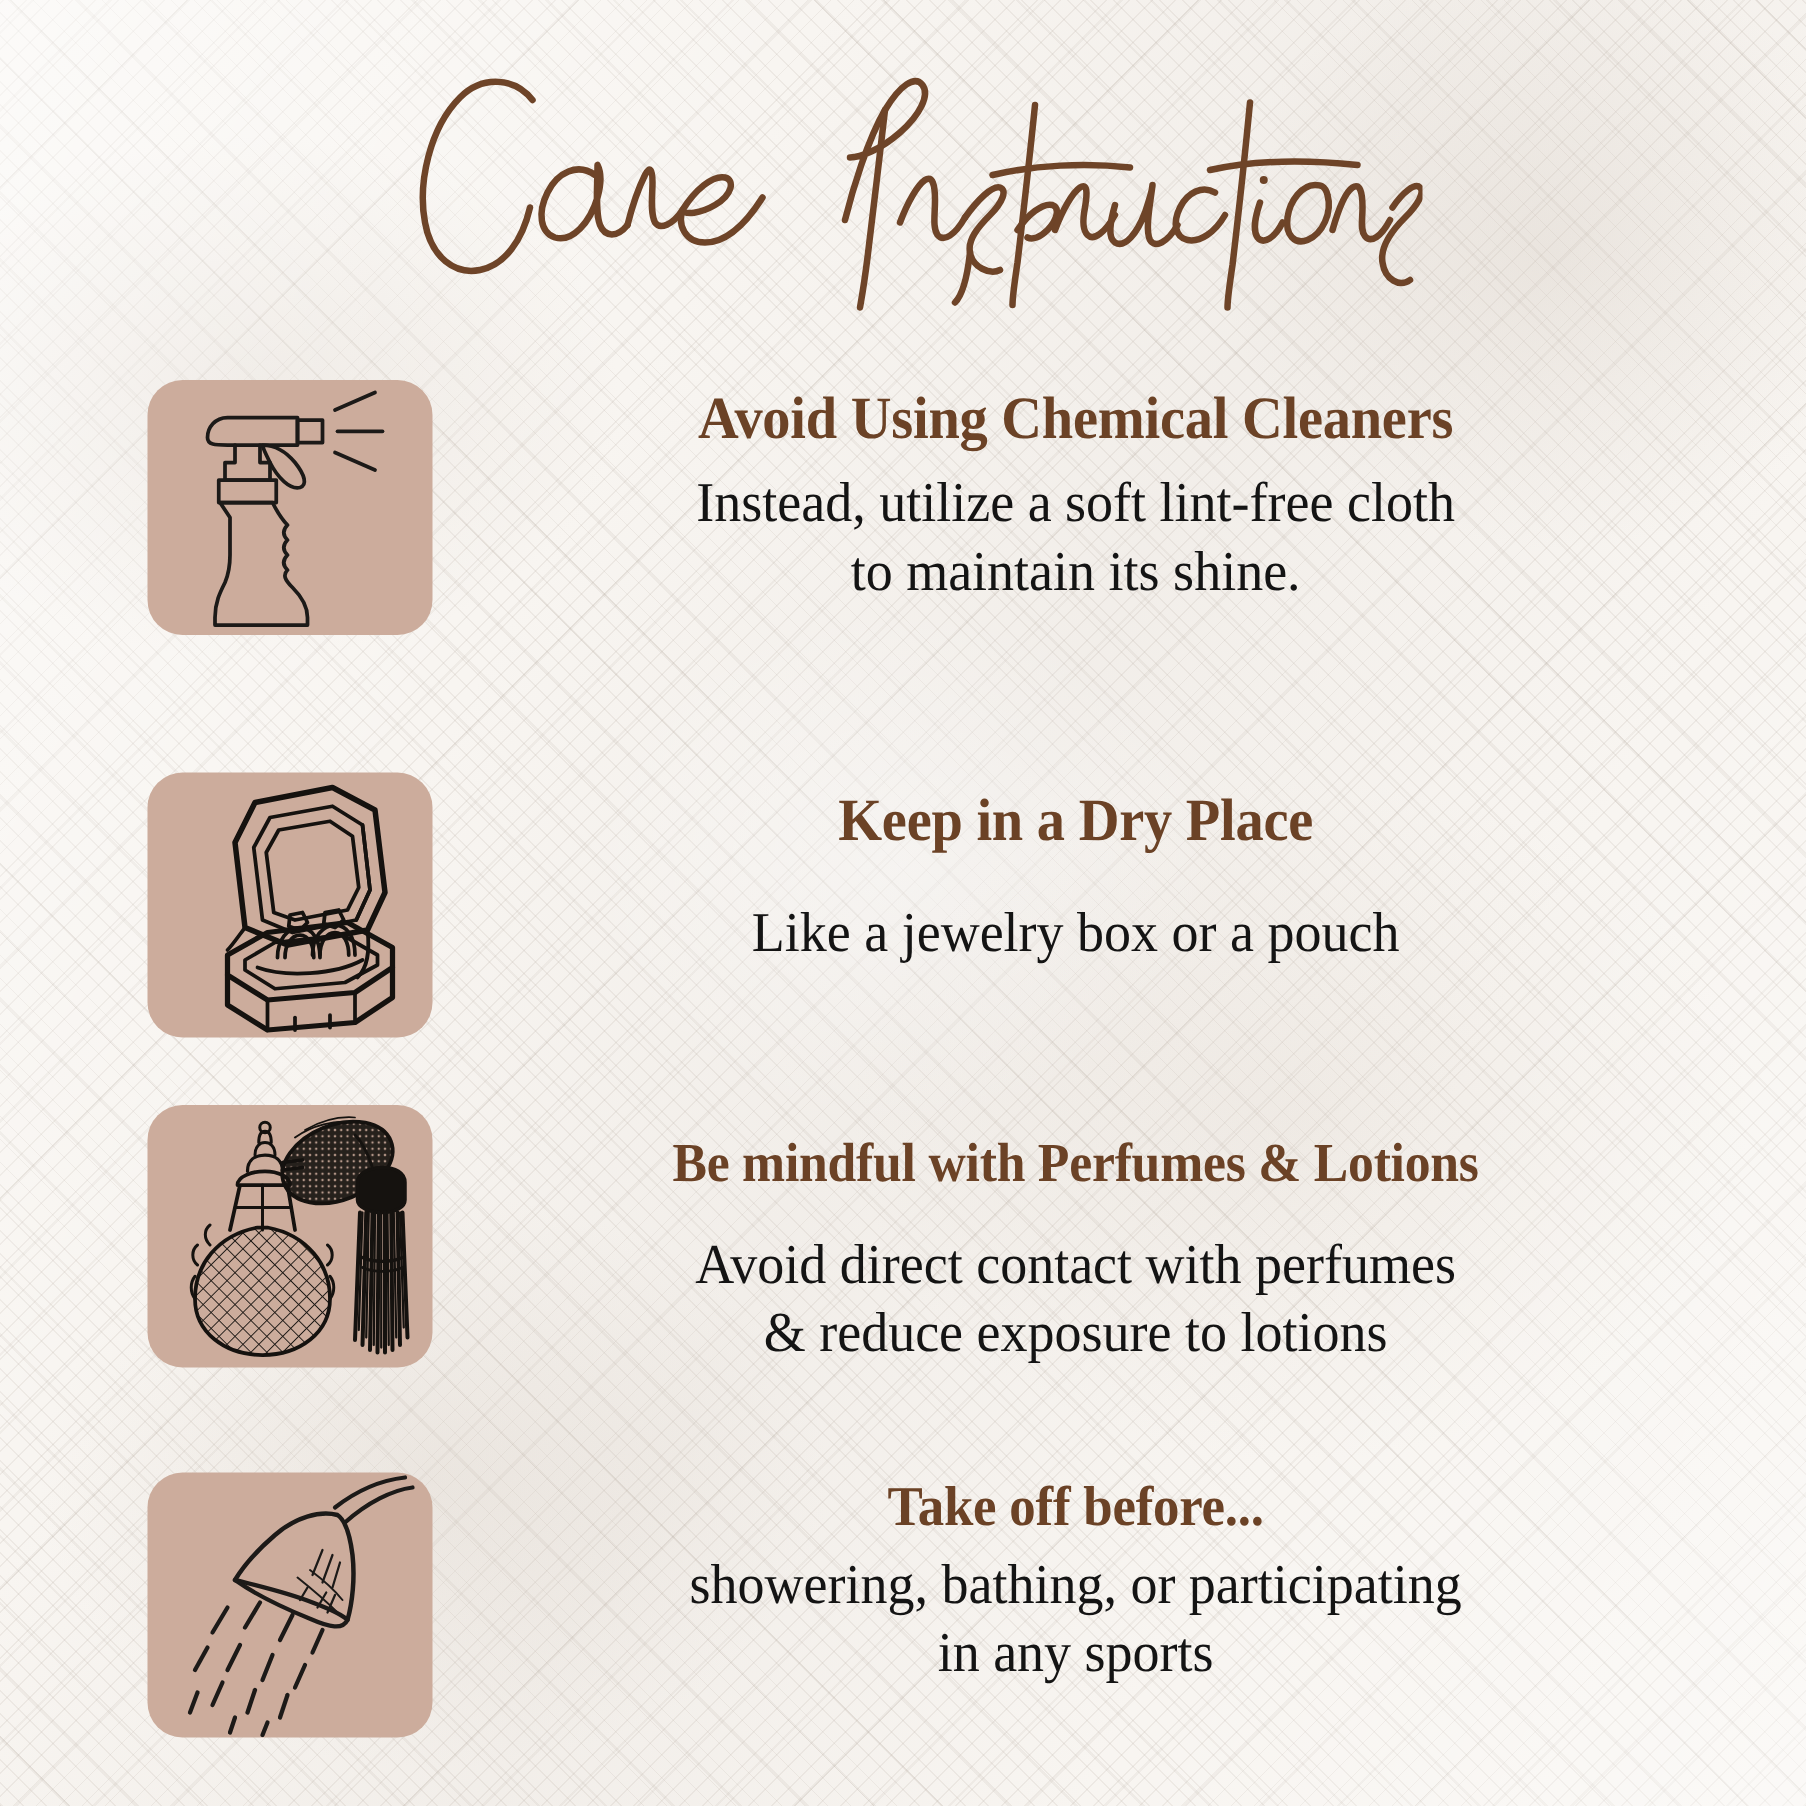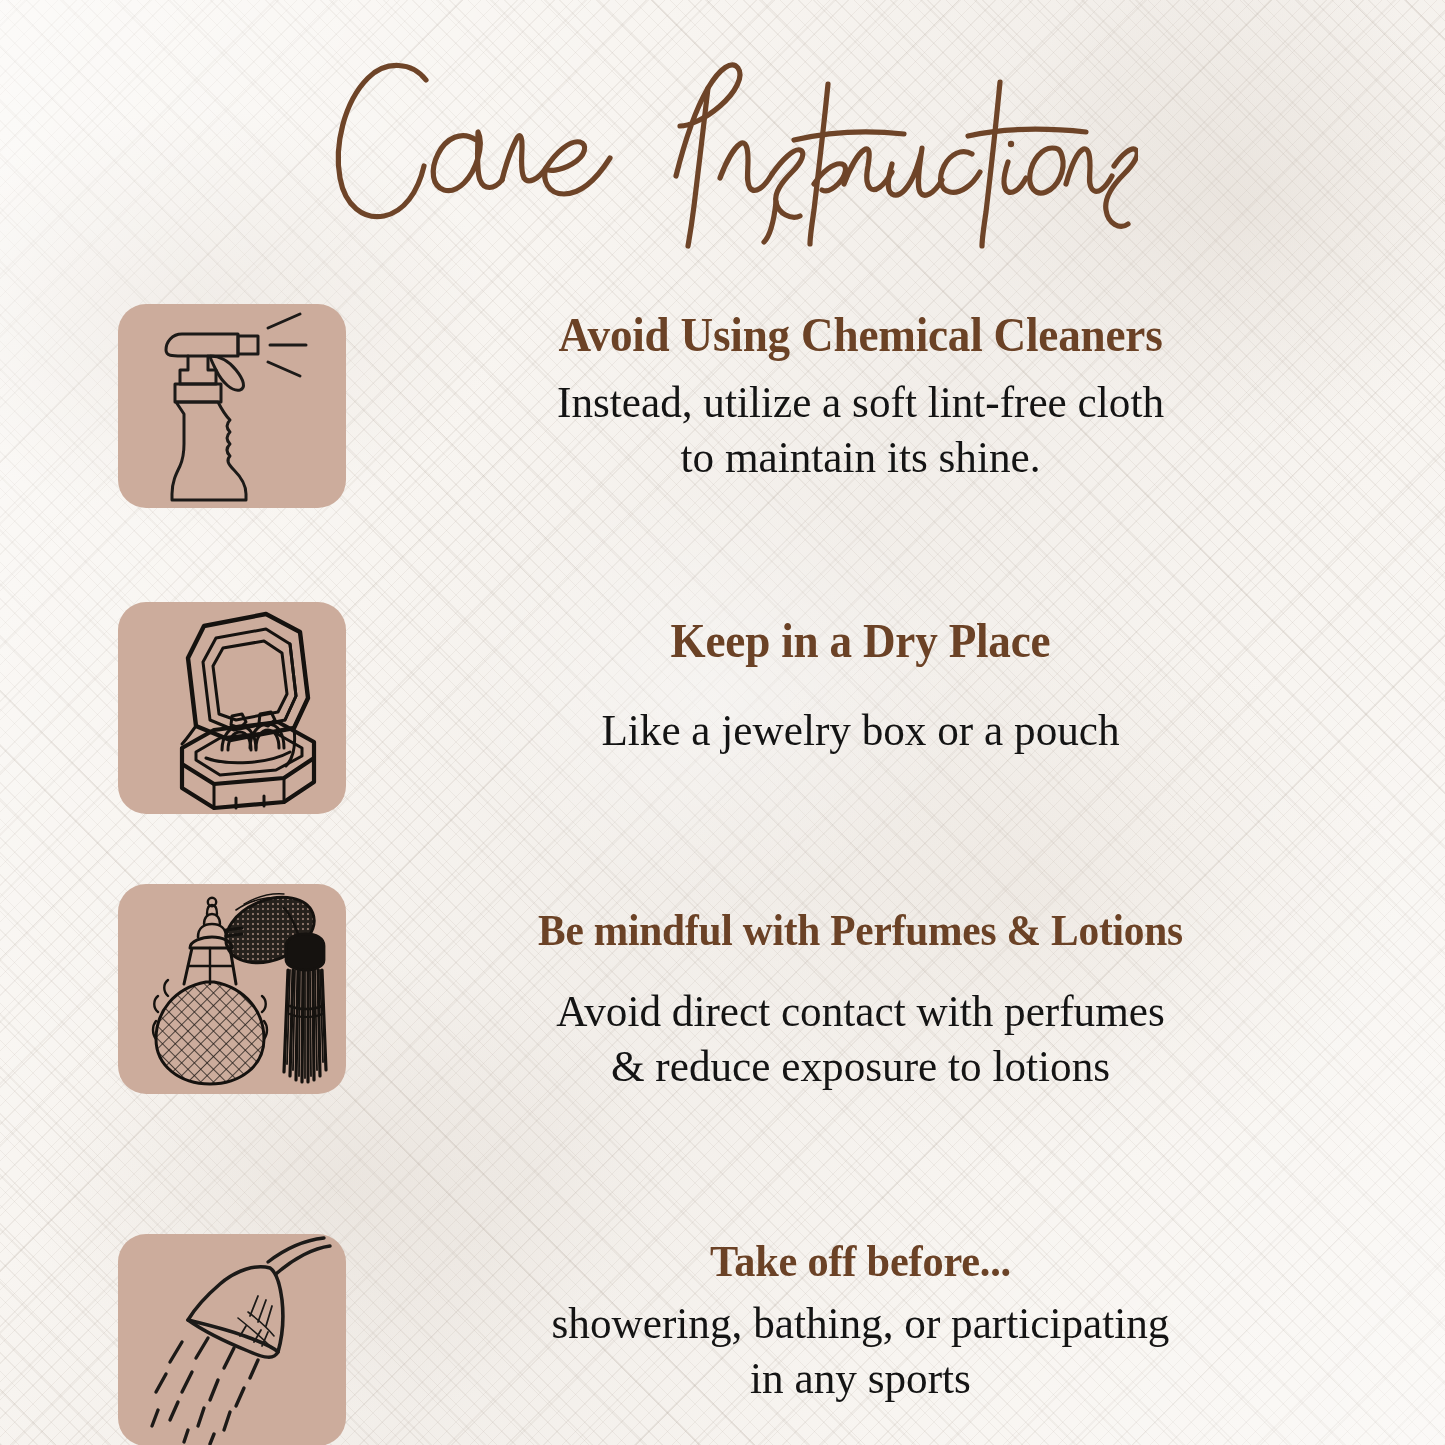--- a/index.html
+++ b/index.html
@@ -78,23 +78,23 @@
 
   
   .row {
     position: absolute;
     left: 0;
     width: 1445px;
     display: flex;
     align-items: flex-start;
   }
   #row-0 { top: 304px; }
-  #row-1 { top: 602px; }
+  #row-1 { top: 618px; }
   #row-2 { top: 884px; align-items: flex-end; }
-  #row-3 { top: 1234px; }
+  #row-3 { top: 1178px; }
 
   .tile {
     flex: 0 0 auto;
     width: 228px;
     height: 204px;
     margin-left: 118px;
     border-radius: 28px;
     background-color: #ccac9c;
     position: relative;
     overflow: hidden;

